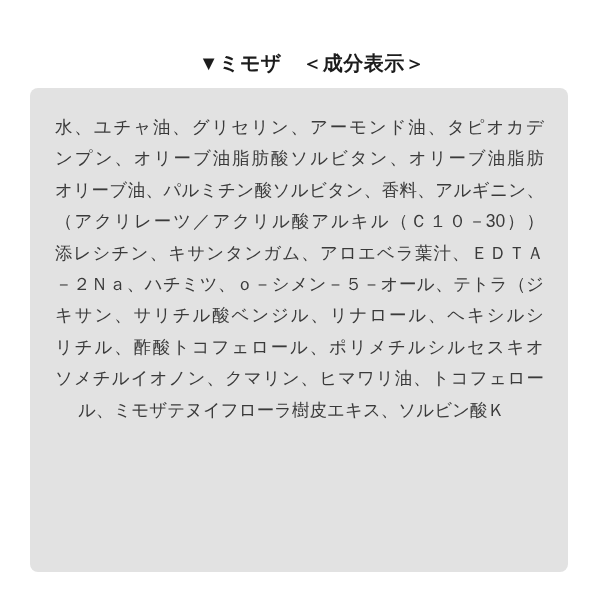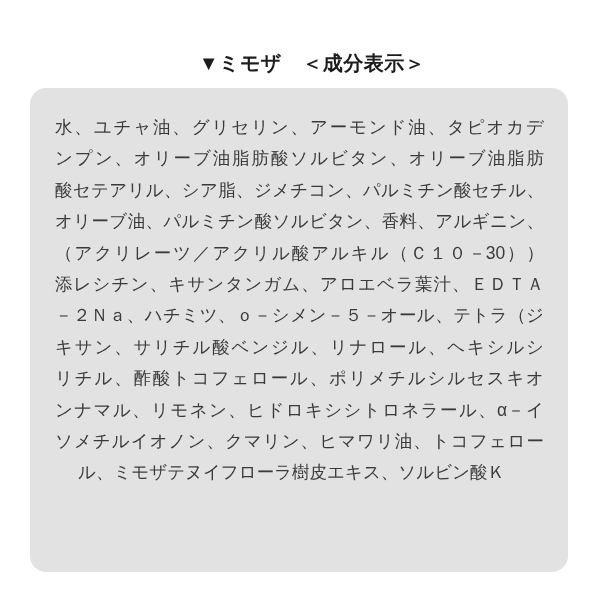--- a/index.html
+++ b/index.html
@@ -27,21 +27,21 @@
     color: var(--title-color, #1c1c1c);
   }
   .ingredients-box {
     position: absolute;
     left: 30px;
     top: 88px;
     width: 538px;
     height: 484px;
     box-sizing: border-box;
     background: var(--box-background, #e2e2e2);
-    border-radius: 16px;
+    border-radius: 8px;
     padding: 24px 24px 0 25px;
     overflow: hidden;
   }
   .ingredient-line {
     font-size: 17.5px;
     line-height: 31.4px;
     color: var(--body-text-color, #3a3a3a);
     text-align: justify;
     white-space: nowrap;
   }
@@ -55,24 +55,22 @@
 </style>
 </head>
 <body>
 
 <div>
   <h1 class="title">▼ミモザ　＜成分表示＞</h1>
 
   <div class="ingredients-box">
     <div class="ingredient-line">水、ユチャ油、グリセリン、アーモンド油、タピオカデ</div>
     <div class="ingredient-line">ンプン、オリーブ油脂肪酸ソルビタン、オリーブ油脂肪</div>
-    <div class="ingredient-line">酸セテアリル、シア脂、ジメチコン、パルミチン酸セチル、</div>
     <div class="ingredient-line">オリーブ油、パルミチン酸ソルビタン、香料、アルギニン、</div>
     <div class="ingredient-line">（アクリレーツ／アクリル酸アルキル（Ｃ１０－30））</div>
     <div class="ingredient-line">添レシチン、キサンタンガム、アロエベラ葉汁、ＥＤＴＡ</div>
     <div class="ingredient-line">－２Ｎａ、ハチミツ、ｏ－シメン－５－オール、テトラ（ジ</div>
     <div class="ingredient-line">キサン、サリチル酸ベンジル、リナロール、ヘキシルシ</div>
     <div class="ingredient-line">リチル、酢酸トコフェロール、ポリメチルシルセスキオ</div>
-    <div class="ingredient-line">ンナマル、リモネン、ヒドロキシシトロネラール、α－イ</div>
     <div class="ingredient-line">ソメチルイオノン、クマリン、ヒマワリ油、トコフェロー</div>
     <div class="ingredient-line">ル、ミモザテヌイフローラ樹皮エキス、ソルビン酸Ｋ</div>
   </div>
 </div>
 
 </body></html>

